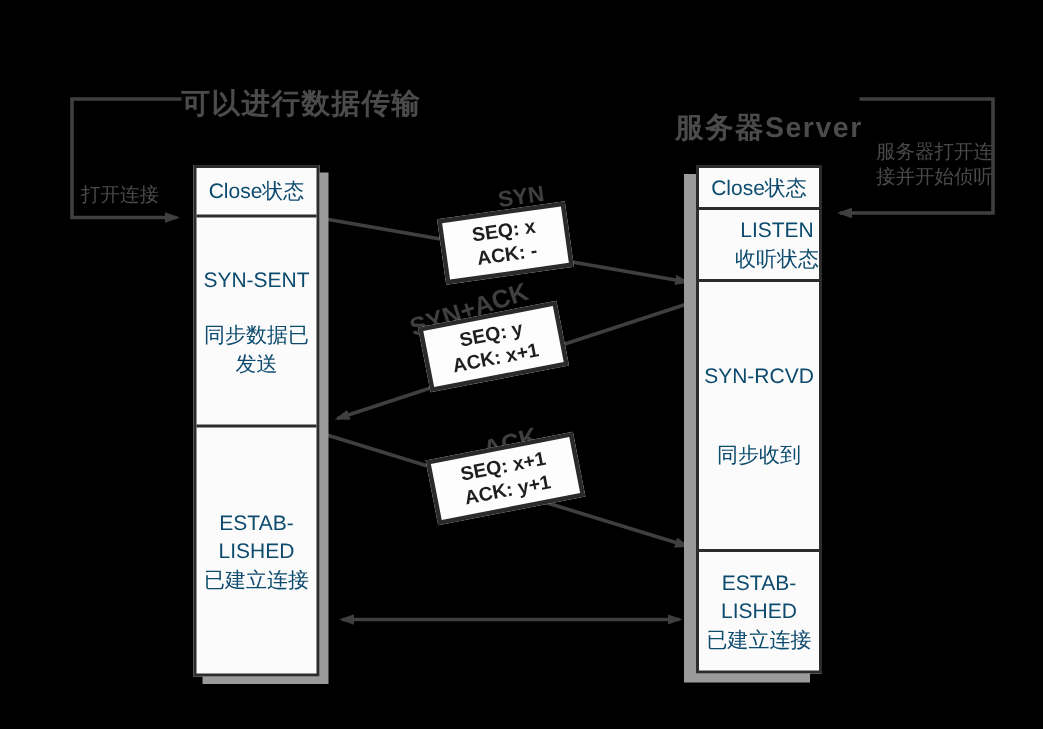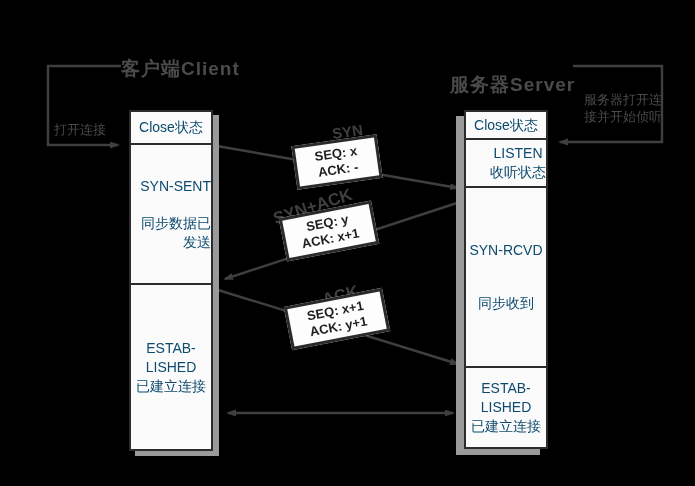--- a/index.html
+++ b/index.html
@@ -7,21 +7,21 @@
          font-family:"Liberation Sans","DejaVu Sans",sans-serif;overflow:hidden;}
   .wires{position:absolute;left:0;top:0;width:695px;height:486px;}
   .title{position:absolute;font-size:19px;font-weight:700;color:#4b4b4b;letter-spacing:1px;white-space:nowrap;}
   .note{position:absolute;font-size:13px;color:#4a4a4a;line-height:17px;white-space:nowrap;}
   .col{position:absolute;background:#fbfbfb;border:2px solid #2c2c2c;display:flex;flex-direction:column;box-sizing:border-box;}
   .col-left{left:129px;top:110px;width:84px;height:341px;box-shadow:6px 5px 0 #9a9a9a;}
   .col-right{left:464px;top:110px;width:84px;height:339px;box-shadow:-8px 6px 0 #9a9a9a;}
   .seg{display:flex;flex-direction:column;align-items:center;justify-content:center;
        color:#0c4a6e;text-align:center;font-size:14px;line-height:19px;}
   .seg + .seg{border-top:2px solid #2c2c2c;}
-  .cl-seg1{flex:0 0 31px;} .cl-seg2{flex:0 0 138px;align-items:flex-end;} .cl-seg3{flex:1 1 auto;}
+  .cl-seg1{flex:0 0 31px;} .cl-seg2{flex:0 0 138px;} .cl-seg3{flex:1 1 auto;}
   .sv-seg1{flex:0 0 26px;} .sv-seg2{flex:0 0 46px;padding-left:24px;} .sv-seg3{flex:0 0 178px;gap:16px;} .sv-seg4{flex:1 1 auto;}
   .gap-top{margin-top:18px;}
   .msg-label{position:absolute;font-weight:700;color:#3f3f3f;font-size:16px;white-space:nowrap;}
   .msg-box{position:absolute;background:#fdfdfd;border:3px solid #2a2a2a;color:#1e1e1e;
            font-weight:700;font-size:13px;line-height:16px;text-align:center;
            padding:3px 5px;box-sizing:border-box;}
   .footer-label{position:absolute;font-size:14px;color:#4a4a4a;white-space:nowrap;}
 </style>
 </head>
 <body>
@@ -41,25 +41,25 @@
 
     <line x1="217" y1="146" x2="458" y2="188" stroke="#3f3f3f" stroke-width="2.4" marker-end="url(#ah)"></line>
 
     <line x1="460" y1="202" x2="225" y2="279" stroke="#3f3f3f" stroke-width="2.4" marker-end="url(#ah)"></line>
 
     <line x1="218" y1="290" x2="458" y2="364" stroke="#3f3f3f" stroke-width="2.4" marker-end="url(#ah)"></line>
 
     <line x1="228" y1="413" x2="453" y2="413" stroke="#3f3f3f" stroke-width="2.4" marker-start="url(#ah)" marker-end="url(#ah)"></line>
   </svg>
 
-  <div class="title" style="left:121px;top:56px;">客户端Client</div>
+  <div class="title" style="left:121px;top:56px;">可以进行数据传输</div>
   <div class="title" style="left:450px;top:72px;text-align:center;">服务器Server</div>
 
   <div class="note" style="left:54px;top:121px;">打开连接</div>
-  <div class="note" style="left:584px;top:92px;font-family:Liberation Mono, monospace;">
+  <div class="note" style="left:584px;top:92px;">
     <div>服务器打开连</div>
     <div>接并开始侦听</div>
   </div>
 
   <div class="col col-left">
     <div class="seg cl-seg1">
       <span>Close状态</span>
     </div>
     <div class="seg cl-seg2">
       <span>SYN-SENT</span>

